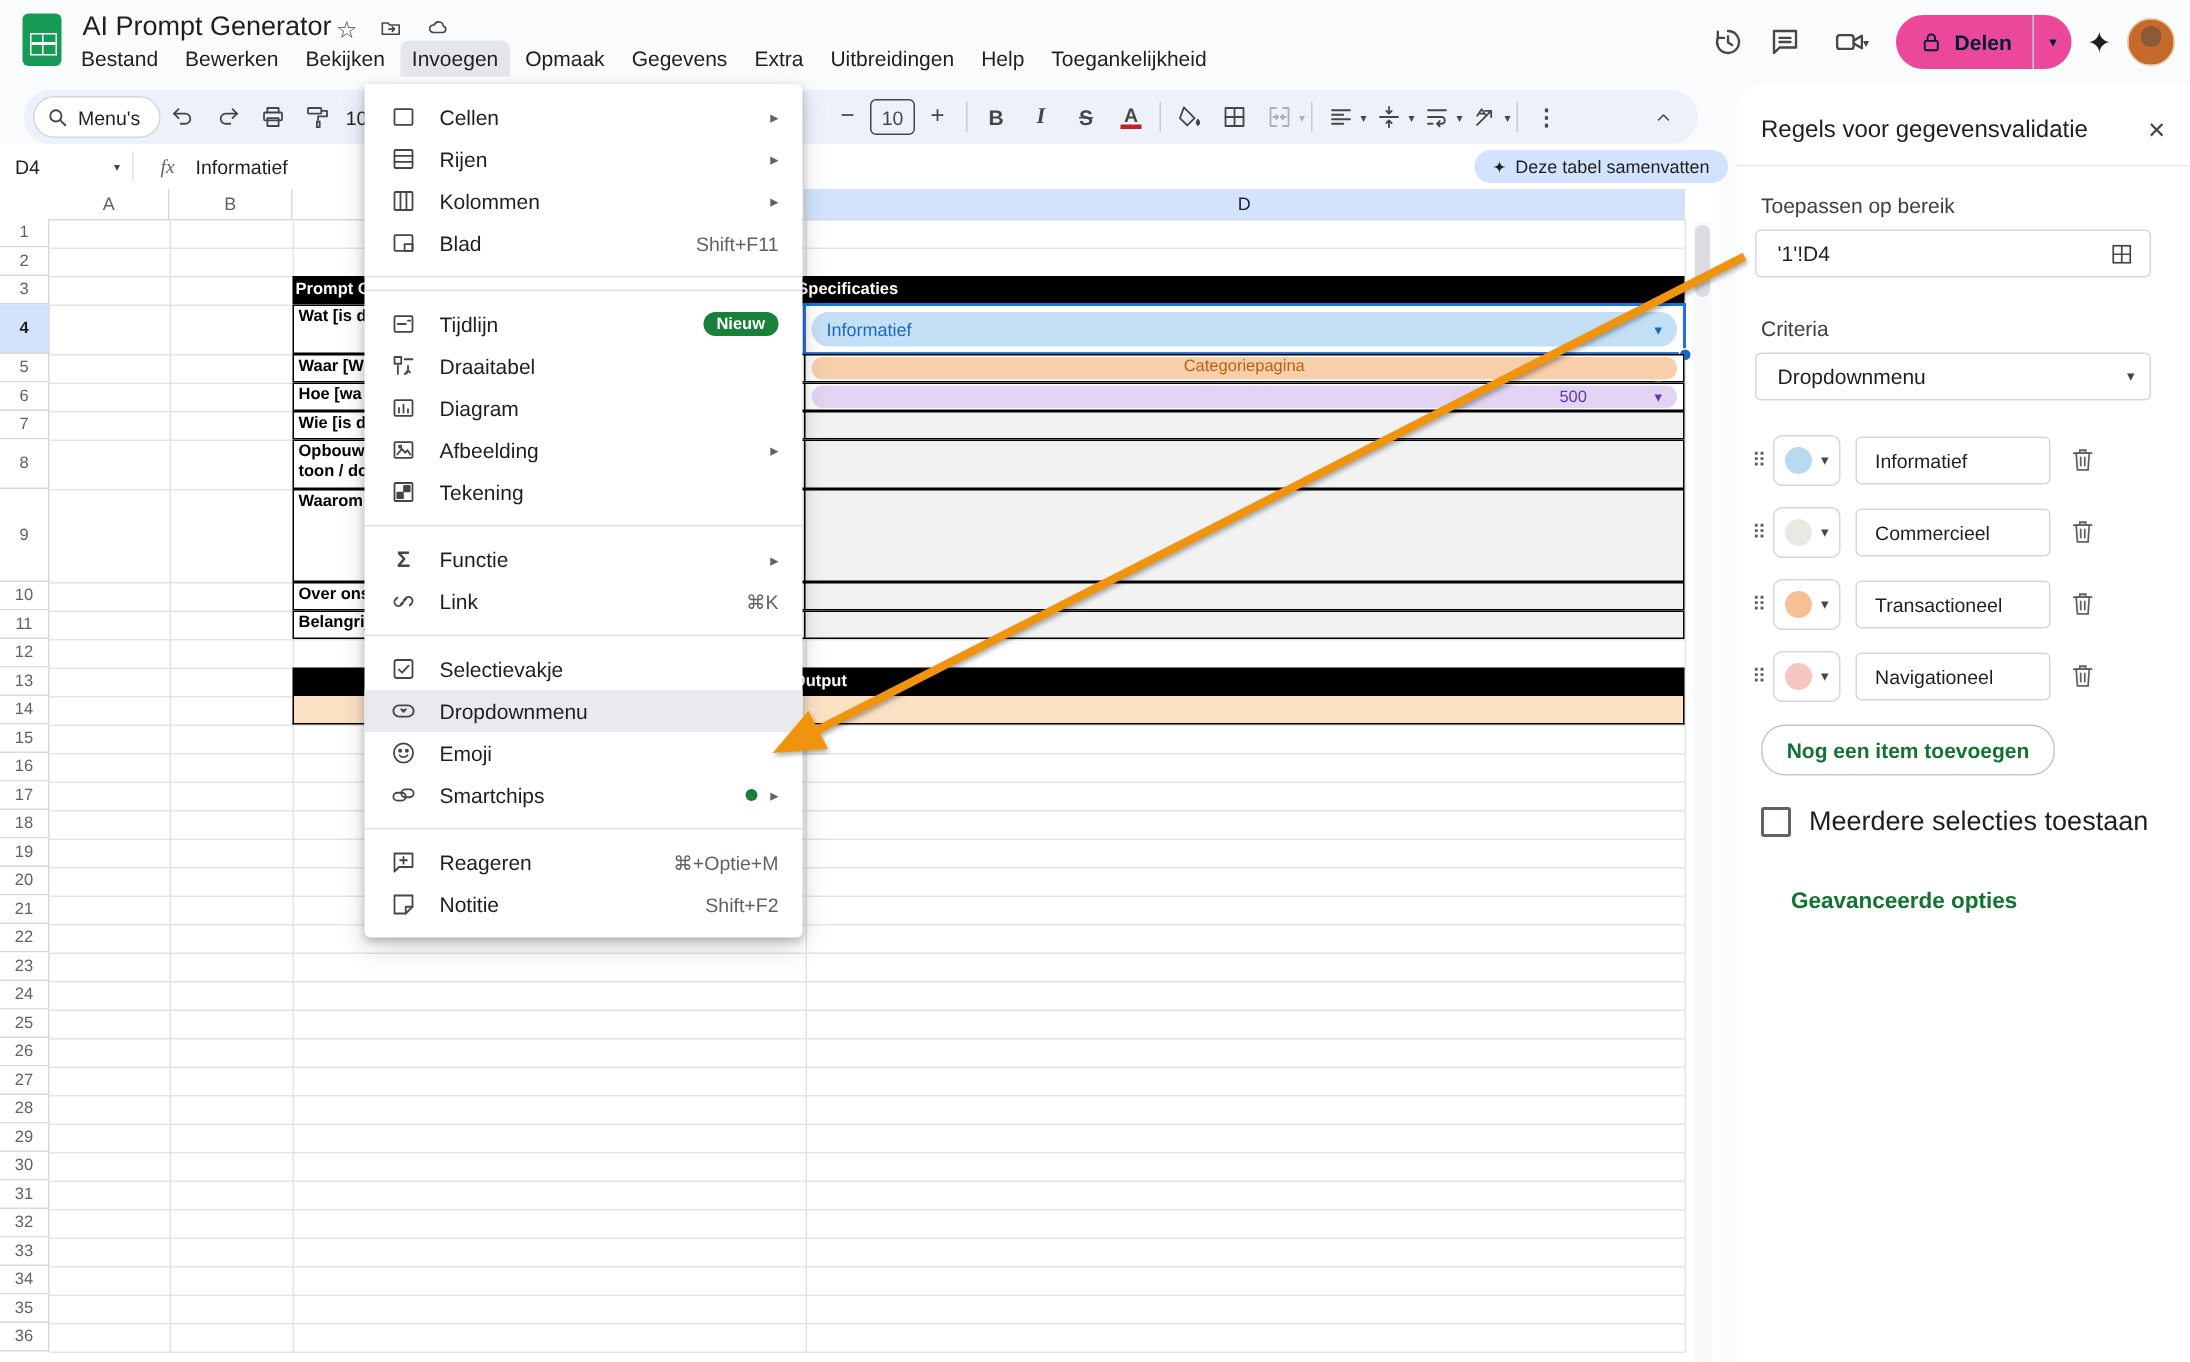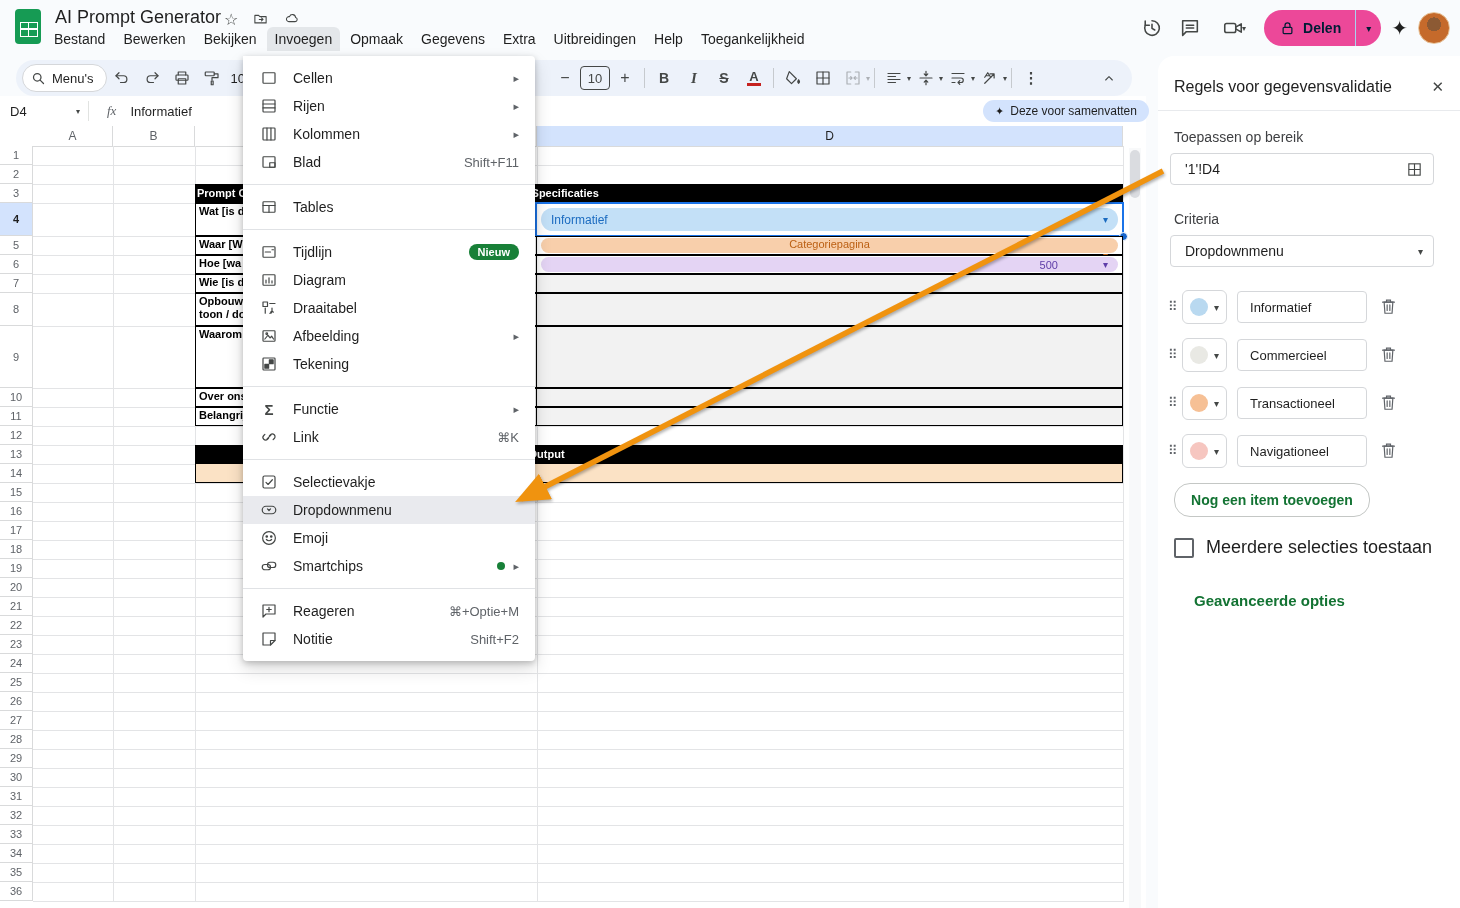--- a/index.html
+++ b/index.html
@@ -291,21 +291,21 @@
       <span>D4</span>
       <span class="t-caret">▾</span>
     </div>
     <div style="width:1px;height:20px;background:#e1e3e1"></div>
     <span id="fx-label">fx</span>
     <span style="color:#1f1f1f">Informatief</span>
   </div>
 
   <div class="abs" id="summarize-pill">
     <span style="font-size:11px">✦</span>
-    <span>Deze voor samenvatten</span>
+    <span>Deze tabel samenvatten</span>
   </div>
 
   <div class="abs" id="grid">
     <div id="corner"></div>
     <div id="colheaders">
         <div class="colh" style="left: 33px; width: 80px;">A</div>
         <div class="colh" style="left: 113px; width: 82px;">B</div>
         <div class="colh" style="left: 195px; width: 342px;">C</div>
         <div class="colh sel" style="left: 537px; width: 586px;">D</div>
       </div>
@@ -475,61 +475,51 @@
             <rect x="4" y="5" width="16" height="14" rx="1"></rect>
             <path d="M13 13 h7 v6 h-7 z"></path>
           </svg>
         </span>
         <span>Blad</span>
         <span class="mi-right">
           <span>Shift+F11</span>
         </span>
       </div>
       <div class="menu-sep"></div>
-      <div class="menu-item">
-        <span class="mi-ico">
-          <svg width="18" height="18" viewBox="0 0 24 24">
-            <rect x="4" y="5" width="16" height="14" rx="1"></rect>
-            <path d="M4 10 H20 M12 10 V19"></path>
-          </svg>
-        </span>
-        <span>Tables</span>
-        <span class="mi-right"></span>
-      </div>
       <div class="menu-sep"></div>
       <div class="menu-item">
         <span class="mi-ico">
           <svg width="18" height="18" viewBox="0 0 24 24">
             <rect x="4" y="5" width="16" height="14" rx="1"></rect>
             <path d="M7 12 h7 M16 9 h2"></path>
           </svg>
         </span>
         <span>Tijdlijn</span>
         <span class="mi-right">
           <span class="badge">Nieuw</span>
         </span>
       </div>
       <div class="menu-item">
         <span class="mi-ico">
           <svg width="18" height="18" viewBox="0 0 24 24">
+            <rect x="4" y="4" width="6" height="6"></rect>
+            <path d="M13 7 h7 M7 13 v7 M16 13 v4 a3 3 0 0 1 -3 3 m3 -3.2 l-1.8 1.8 m1.8 -1.8 l1.8 1.8" transform="translate(0,-1)"></path>
+          </svg>
+        </span>
+        <span>Draaitabel</span>
+        <span class="mi-right"></span>
+      </div>
+      <div class="menu-item">
+        <span class="mi-ico">
+          <svg width="18" height="18" viewBox="0 0 24 24">
             <rect x="4" y="5" width="16" height="14" rx="1"></rect>
             <path d="M8 16 V12 M12 16 V9 M16 16 V13"></path>
           </svg>
         </span>
         <span>Diagram</span>
-        <span class="mi-right"></span>
-      </div>
-      <div class="menu-item">
-        <span class="mi-ico">
-          <svg width="18" height="18" viewBox="0 0 24 24">
-            <rect x="4" y="4" width="6" height="6"></rect>
-            <path d="M13 7 h7 M7 13 v7 M16 13 v4 a3 3 0 0 1 -3 3 m3 -3.2 l-1.8 1.8 m1.8 -1.8 l1.8 1.8" transform="translate(0,-1)"></path>
-          </svg>
-        </span>
-        <span>Draaitabel</span>
         <span class="mi-right"></span>
       </div>
       <div class="menu-item">
         <span class="mi-ico">
           <svg width="18" height="18" viewBox="0 0 24 24">
             <rect x="4" y="5" width="16" height="14" rx="1"></rect>
             <path d="M6.5 16 l4 -5 l3 3.4 l2 -2.2 l2.5 3.8"></path>
             <circle cx="9" cy="9" r="1.1"></circle>
           </svg>
         </span>

